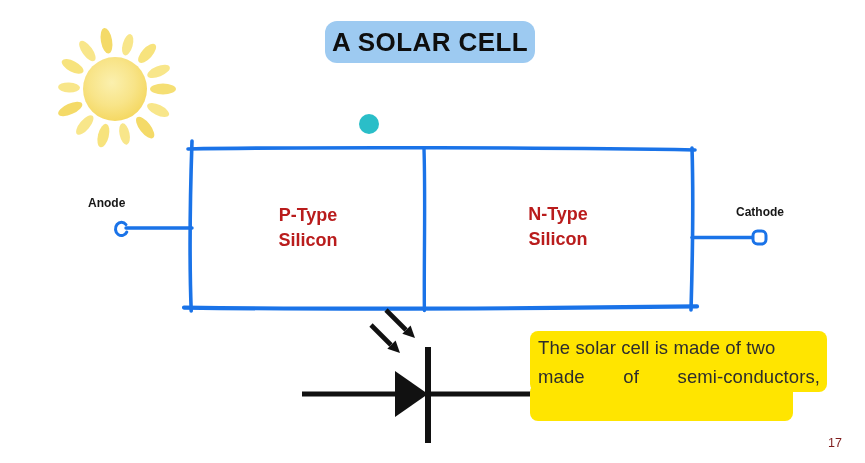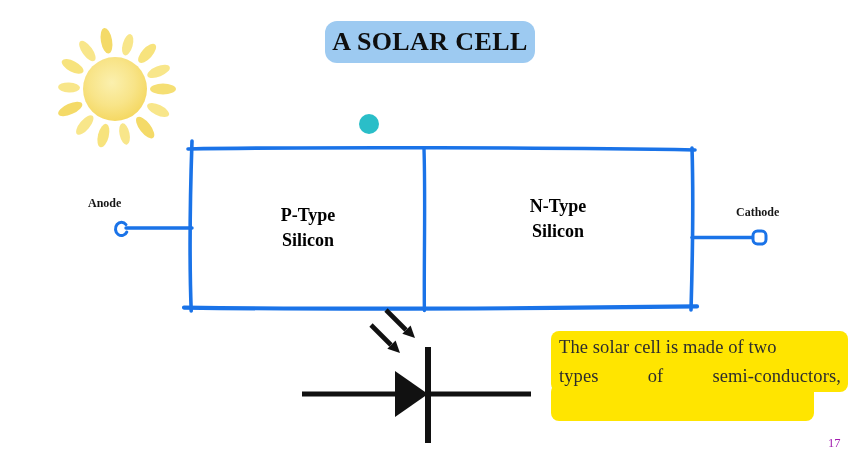--- a/index.html
+++ b/index.html
@@ -1,49 +1,49 @@
 <!DOCTYPE html>
 <html><head>
 <meta charset="utf-8">
 <style>
   html,body{margin:0;padding:0;background:#e9e9e9;}
   .slide{
     position:relative;width:865px;height:463px;background:#ffffff;overflow:hidden;
-    font-family:Liberation Serif, serif;
+    font-family:Liberation Sans, sans-serif;
   }
   .overlay{position:absolute;left:0;top:0;width:865px;height:463px;}
   .title-badge{
     position:absolute;left:325px;top:21px;width:210px;height:42px;
     background:#9dcaf1;border-radius:12px;display:flex;align-items:center;justify-content:center;
   }
   .title-badge span{
     font-weight:bold;font-size:26px;letter-spacing:.4px;color:#0e0e0e;white-space:nowrap;
   }
   .region-label{
-    position:absolute;text-align:center;font-weight:bold;font-size:18px;line-height:25px;color:#000000;
+    position:absolute;text-align:center;font-weight:bold;font-size:18px;line-height:25px;color:#b91c1c;
   }
   .p-label{left:258px;top:203px;width:100px;}
-  .n-label{left:503px;top:194px;width:110px;}
+  .n-label{left:503px;top:202px;width:110px;}
   .terminal-label{
     position:absolute;font-weight:bold;font-size:12px;color:#161616;white-space:nowrap;
   }
   .anode-label{left:88px;top:196px;}
   .cathode-label{left:736px;top:205px;text-align:right;}
-  .caption{position:absolute;left:551px;top:331px;width:300px;height:92px;}
+  .caption{position:absolute;left:530px;top:331px;width:300px;height:92px;}
   .caption .hl{position:absolute;background:#ffe500;border-radius:8px;}
   .caption .hl1{left:0;top:0;width:297px;height:61px;}
   .caption .hl2{left:0;top:53px;width:263px;height:37px;}
   .caption .txt{
     position:absolute;left:8px;top:2px;width:282px;
     font-size:18.5px;line-height:29px;letter-spacing:.1px;color:#2d2d2d;
   }
   .caption .txt .cap-line{display:block;}
   .caption .txt .cap-line.justify{text-align:justify;text-align-last:justify;}
   .page-number{
-    position:absolute;left:828px;top:436px;font-size:12.5px;color:#a21caf;
+    position:absolute;left:828px;top:436px;font-size:12.5px;color:#7f1d1d;
   }
 </style>
 </head>
 <body>
 
 <div class="slide">
 
   <svg class="overlay" viewBox="0 0 865 463">
     <defs>
       <radialGradient id="sunBody" cx="45%" cy="40%" r="65%">
@@ -116,19 +116,19 @@
   <div class="region-label n-label">N-Type Silicon</div>
 
   <div class="terminal-label anode-label">Anode</div>
   <div class="terminal-label cathode-label">Cathode</div>
 
   <div class="caption">
     <div class="hl hl1"></div>
     <div class="hl hl2"></div>
     <div class="txt">
       <span class="cap-line">The solar cell is made of two</span>
-      <span class="cap-line justify">types of semi-conductors,</span>
+      <span class="cap-line justify">made of semi-conductors,</span>
     </div>
   </div>
 
   <div class="page-number">17</div>
 
 </div>
 
 </body></html>

